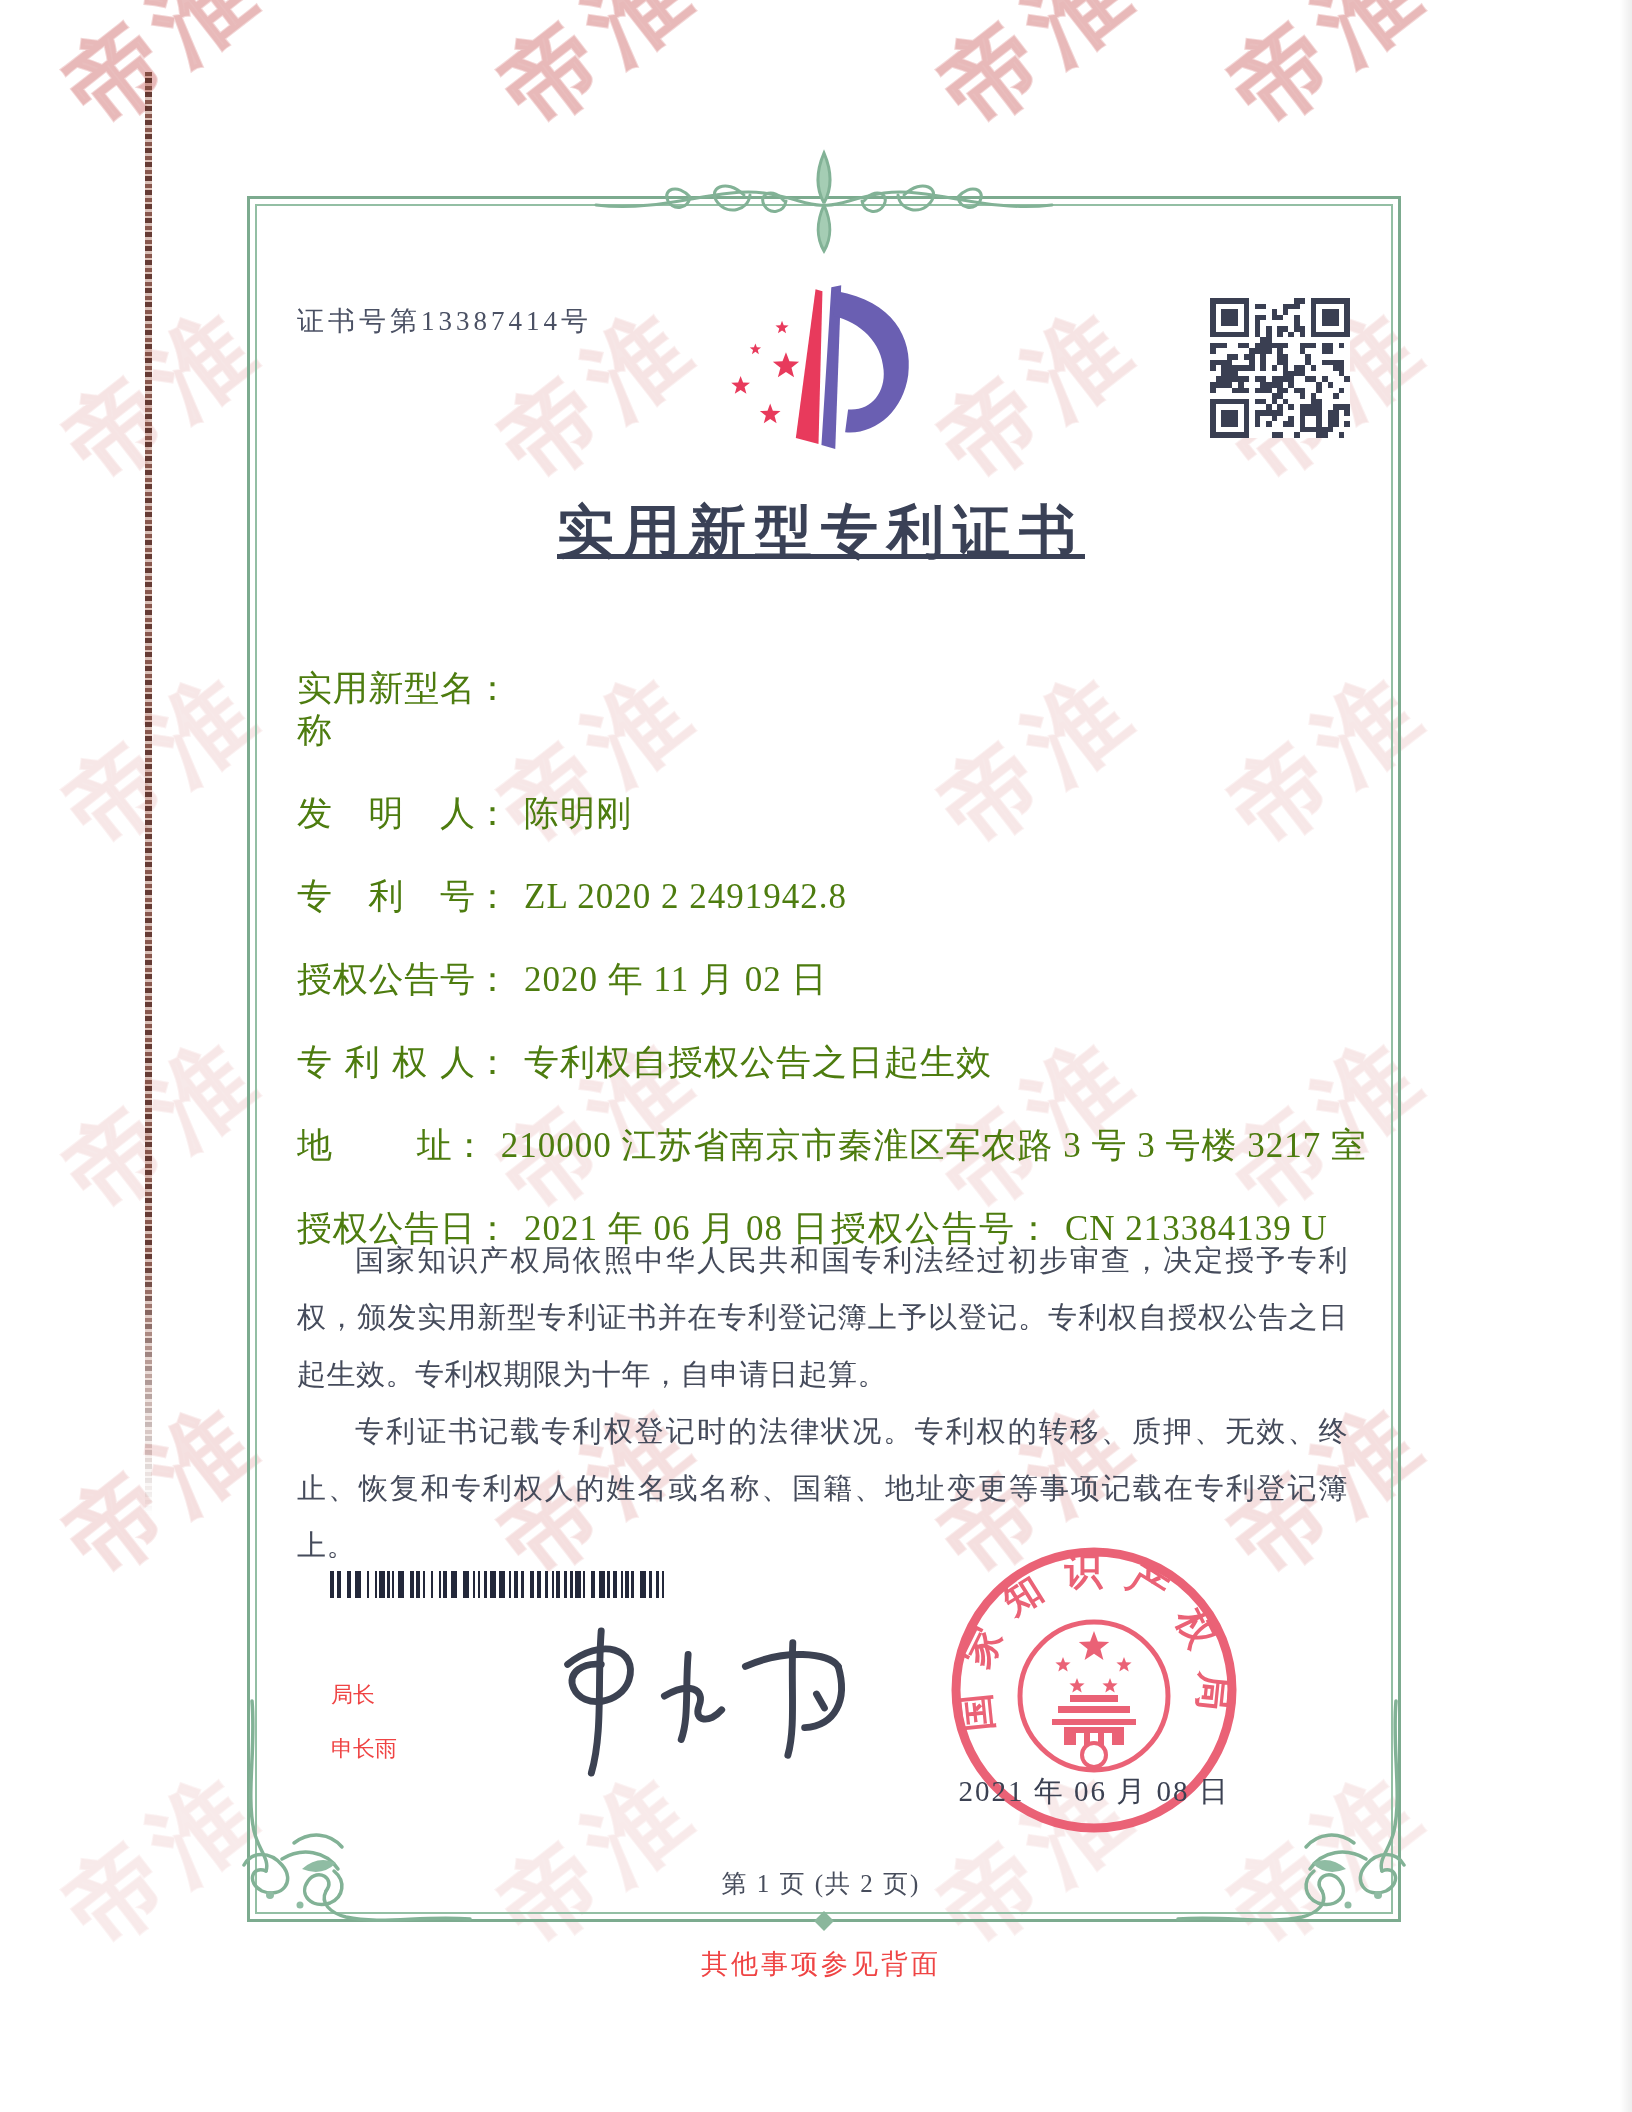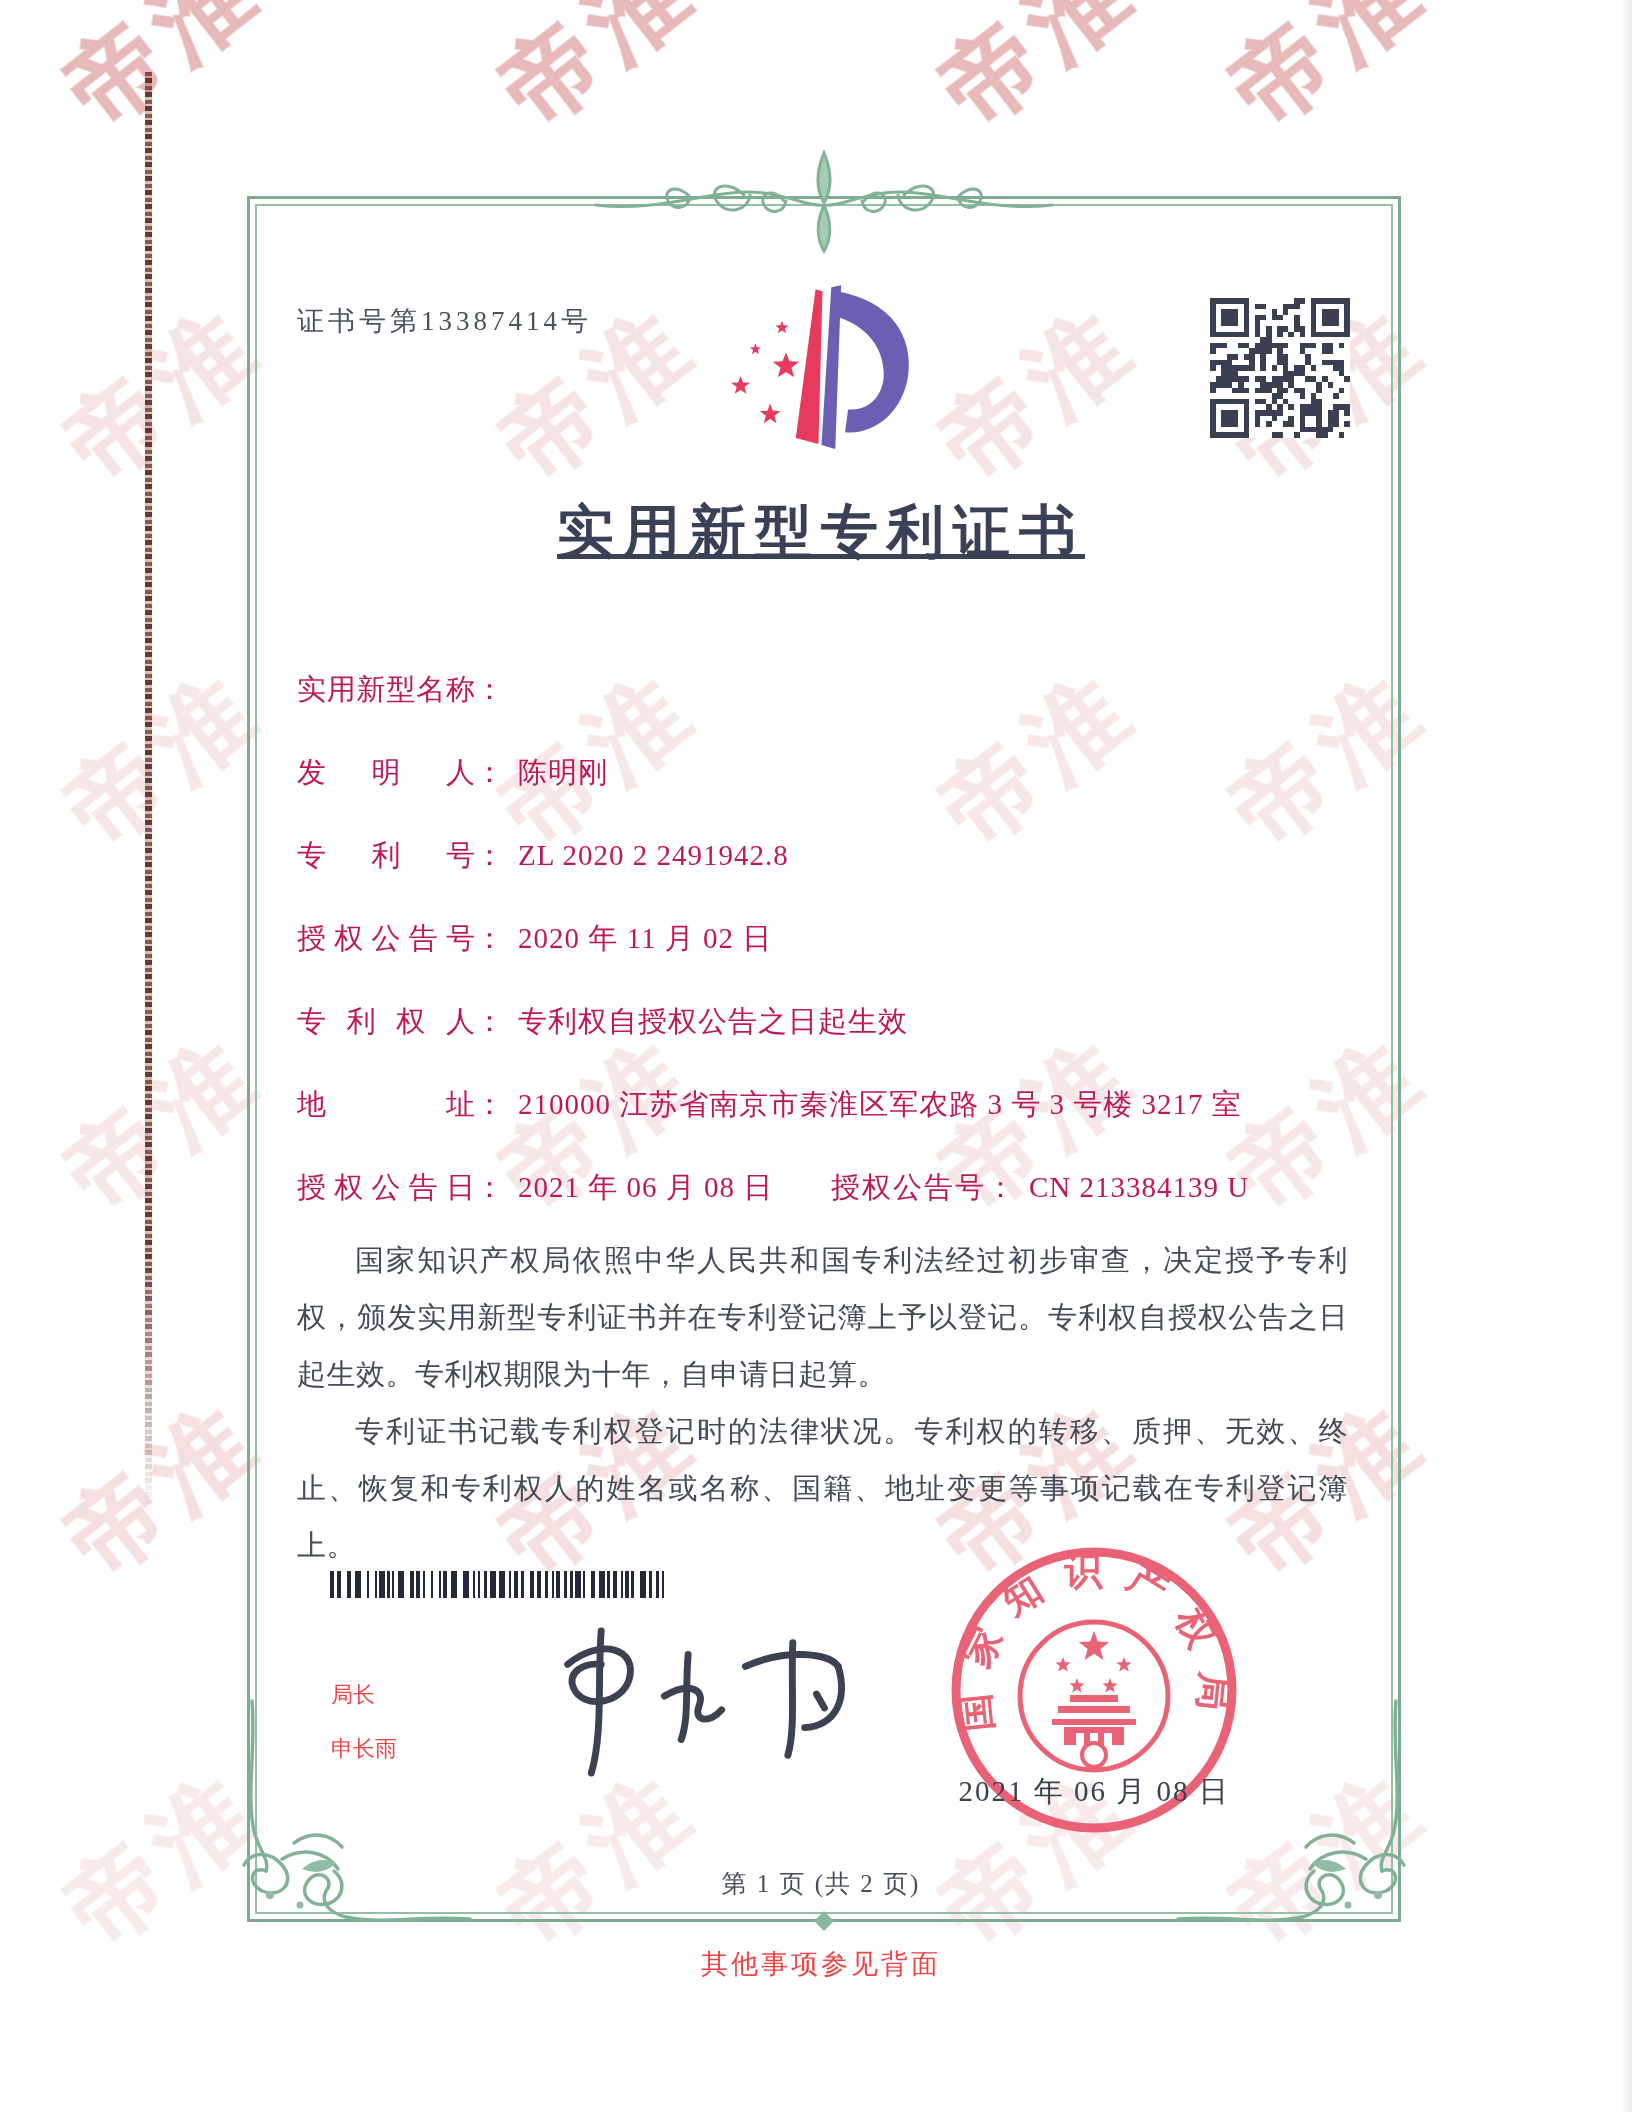--- a/index.html
+++ b/index.html
@@ -34,21 +34,21 @@
       transform:translateX(-50%) rotate(45deg);z-index:3;}
 
   
   .cert-no{position:absolute;left:297px;top:303px;z-index:4;font-size:27px;letter-spacing:4px;color:#4b5164;}
   .logo{position:absolute;left:713px;top:280px;width:212px;height:184px;z-index:4;}
   .qr{position:absolute;left:1210px;top:298px;width:140px;height:140px;z-index:4;}
   .title{position:absolute;left:247px;top:494px;width:1148px;z-index:4;text-align:center;
       font-size:57px;font-weight:bold;letter-spacing:9px;color:#3a4156;margin:0;text-decoration:underline;}
 
   .fields{position:absolute;left:297px;top:668px;width:1070px;z-index:4;display:flex;
-      flex-direction:column;gap:41px;font-size:29px;color:#be185d;}
+      flex-direction:column;gap:41px;font-size:35px;color:#4d7c0f;}
   .frow{display:flex;align-items:baseline;line-height:42px;position:relative;}
   .flabel{display:inline-block;width:178px;text-align:justify;text-align-last:justify;}
   .colon{display:inline-block;margin-right:14px;}
   .fvalue{letter-spacing:1px;white-space:nowrap;}
   .grant2{position:absolute;left:534px;display:flex;align-items:flex-start;font-family:Liberation Serif, serif;}
   .glabel{display:inline-block;letter-spacing:2px;}
 
   .bodytext{position:absolute;left:297px;top:1232px;width:1051px;z-index:4;font-size:29px;
       line-height:57px;color:#454b5b;text-align:justify;letter-spacing:.5px;}
   .bodytext p{margin:0;text-indent:2em;}

